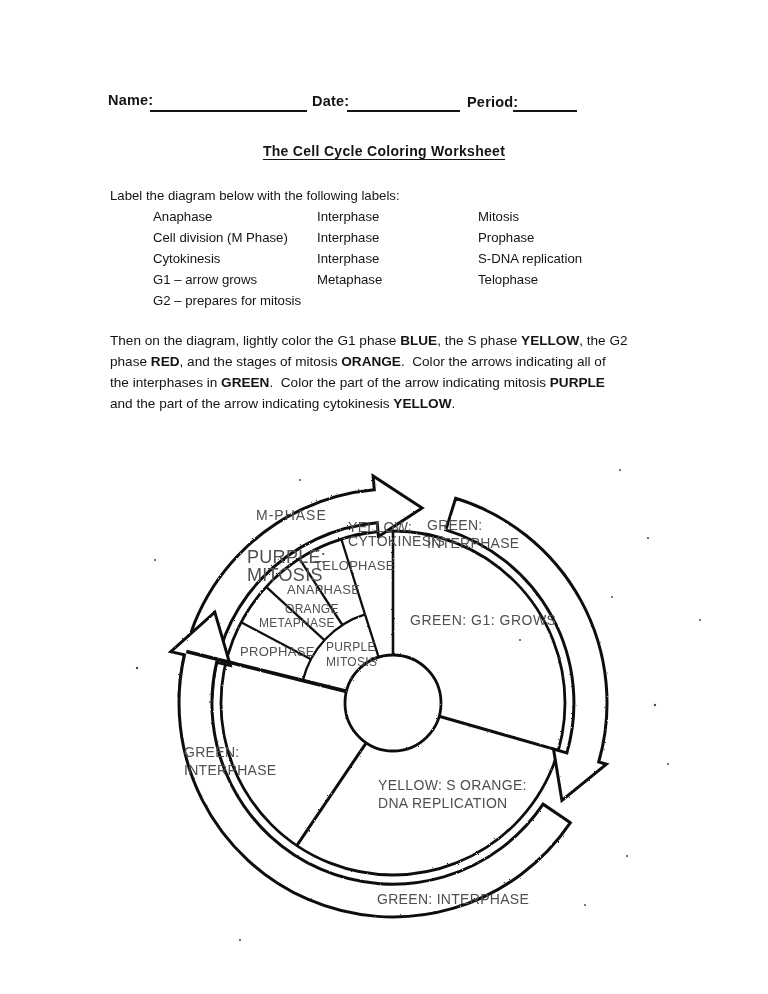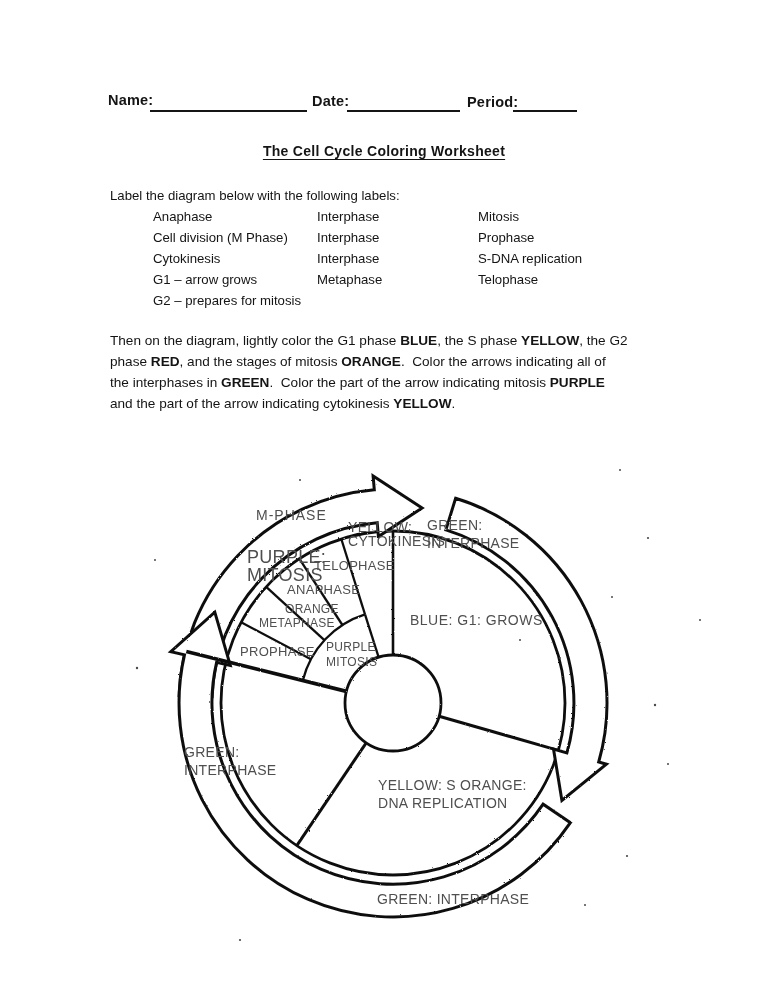--- a/index.html
+++ b/index.html
@@ -128,20 +128,20 @@
 INTERPHASE</div>
   <div class="dl" style="left:247px;top:548px;font-size:18px;">PURPLE:
 MITOSIS</div>
   <div class="dl" style="left:314px;top:557px;font-size:13px;">TELOPHASE</div>
   <div class="dl" style="left:287px;top:581px;font-size:13px;">ANAPHASE</div>
   <div class="dl" style="left:285px;top:600px;font-size:12px;">ORANGE</div>
   <div class="dl" style="left:259px;top:614px;font-size:12px;">METAPHASE</div>
   <div class="dl" style="left:240px;top:643px;font-size:13px;">PROPHASE</div>
   <div class="dl" style="left:326px;top:640px;font-size:12px;line-height:14.5px;">PURPLE
 MITOSIS</div>
-  <div class="dl" style="left:410px;top:611px;font-size:14px;letter-spacing:.5px;">BLUE: G1: GROWS</div>
+  <div class="dl" style="left:410px;top:611px;font-size:14px;letter-spacing:.5px;">GREEN: G1: GROWS</div>
   <div class="dl" style="left:184px;top:743px;font-size:14px;">GREEN:
 INTERPHASE</div>
   <div class="dl" style="left:378px;top:776px;font-size:14px;">YELLOW: S ORANGE:
 DNA REPLICATION</div>
   <div class="dl" style="left:377px;top:890px;font-size:14px;">GREEN: INTERPHASE</div>
 
 </div>
 
 </body></html>

